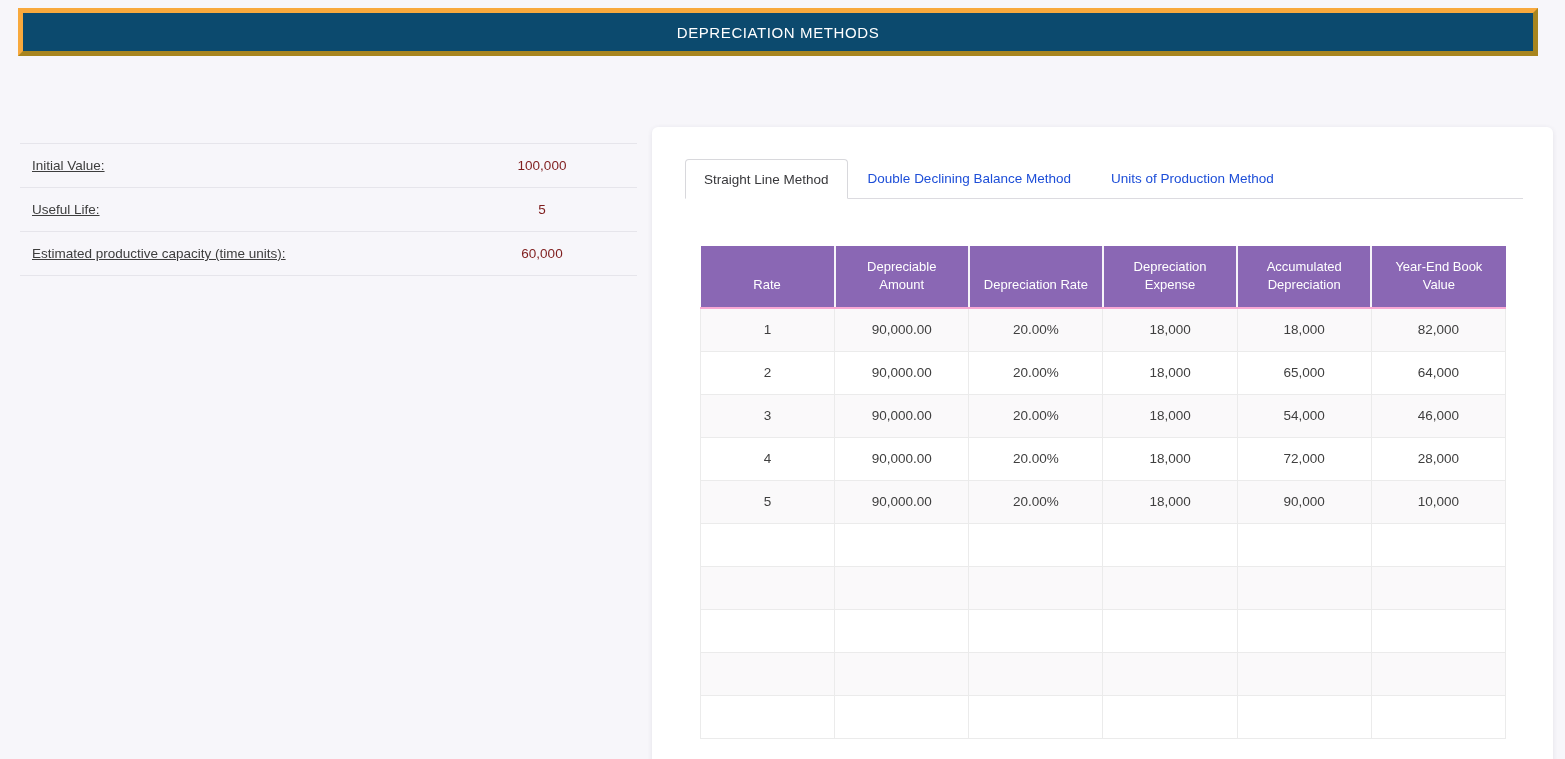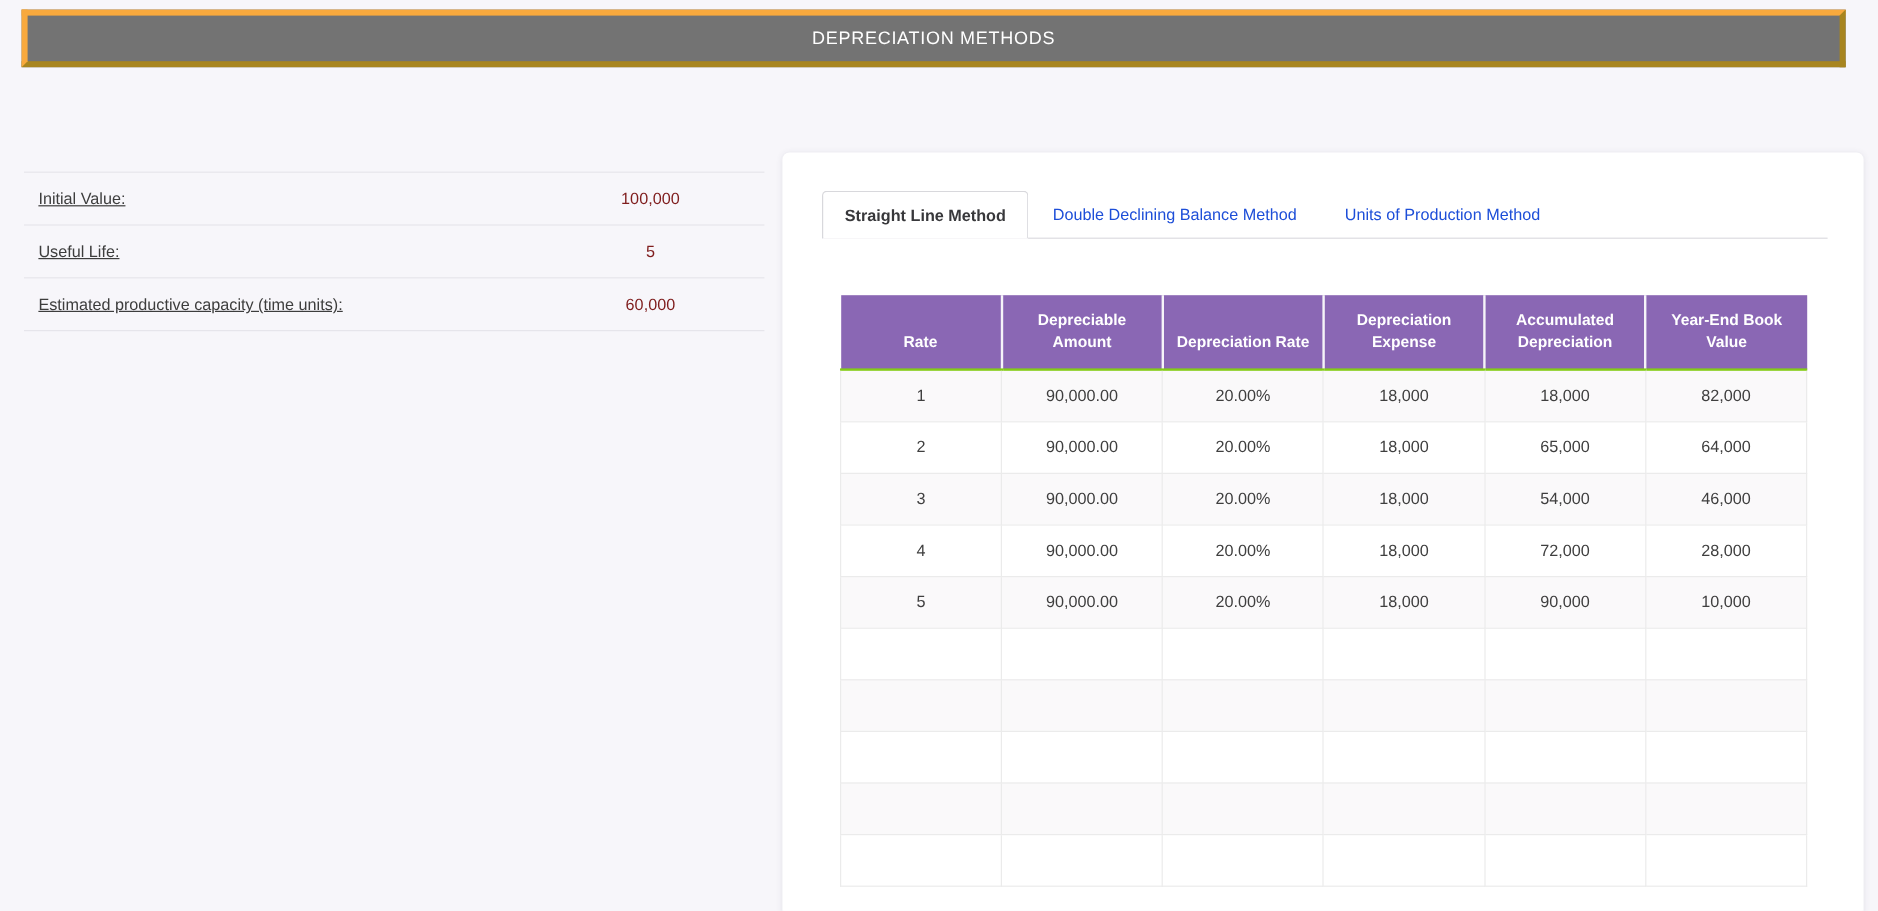--- a/index.html
+++ b/index.html
@@ -9,21 +9,21 @@
     background:#f7f6fa;
     font-family:"Liberation Sans", sans-serif;
     position:relative;
     overflow:hidden;
   }
 
   
   .banner {
     position:absolute; left:18px; top:8px;
     width:1520px; height:48px;
-    background:#737373;
+    background:#0c4a6e;
     border:5px solid;
     border-color:#f8a93d #a8851f #a8851f #f8a93d;
     display:flex; align-items:center; justify-content:center;
   }
   .banner-title {
     color:#ffffff; font-size:15px; letter-spacing:.6px; font-weight:500;
   }
 
   
   .inputs {
@@ -61,33 +61,33 @@
   .tab {
     height:40px; line-height:40px; padding:0 20px;
     font-size:13.5px; color:#1d4ed8;
     white-space:nowrap; cursor:pointer;
   }
   .tab.active {
     background:#fff;
     border:1px solid #d8d8dc;
     border-bottom:1px solid #ffffff;
     border-radius:4px 4px 0 0;
-    color:#38383b; font-weight:700;
+    color:#38383b; font-weight:400;
     padding:0 18px;
   }
 
   
   .table-wrap { margin:47px 0 0 48px; }
   table { border-collapse:collapse; width:806px; table-layout:fixed; }
   th {
     background:#8a67b4; color:#ffffff;
-    font-size:13px; font-weight:700;
+    font-size:13px; font-weight:400;
     height:62px;
     border-right:2px solid #f6f4f9;
-    border-bottom:2px solid #84cc16;
+    border-bottom:2px solid #f9a8d4;
     white-space:pre-line;
     vertical-align:bottom; text-align:center;
     padding:0 6px 13px 6px;
     line-height:18px;
   }
   th:last-child { border-right:none; }
   td {
     height:43px; text-align:center;
     font-size:13.5px; color:#3f3f3f;
     border:1px solid #ebebeb;

